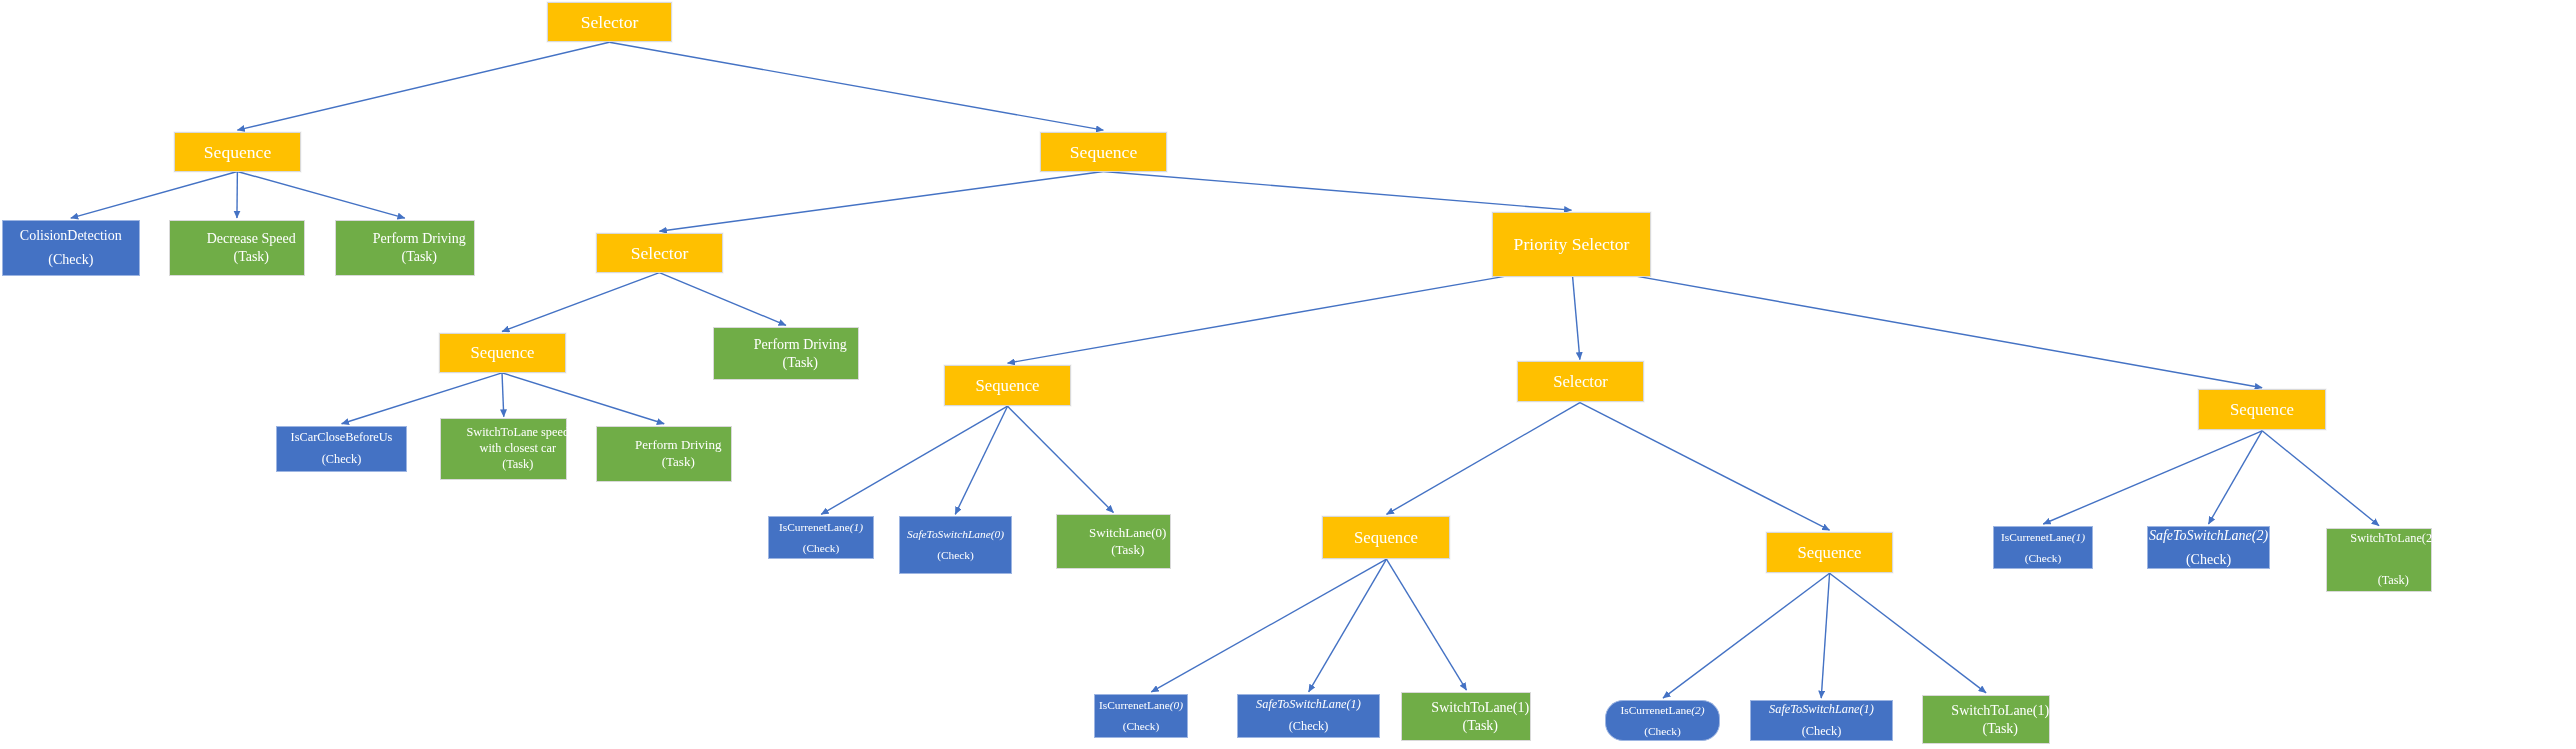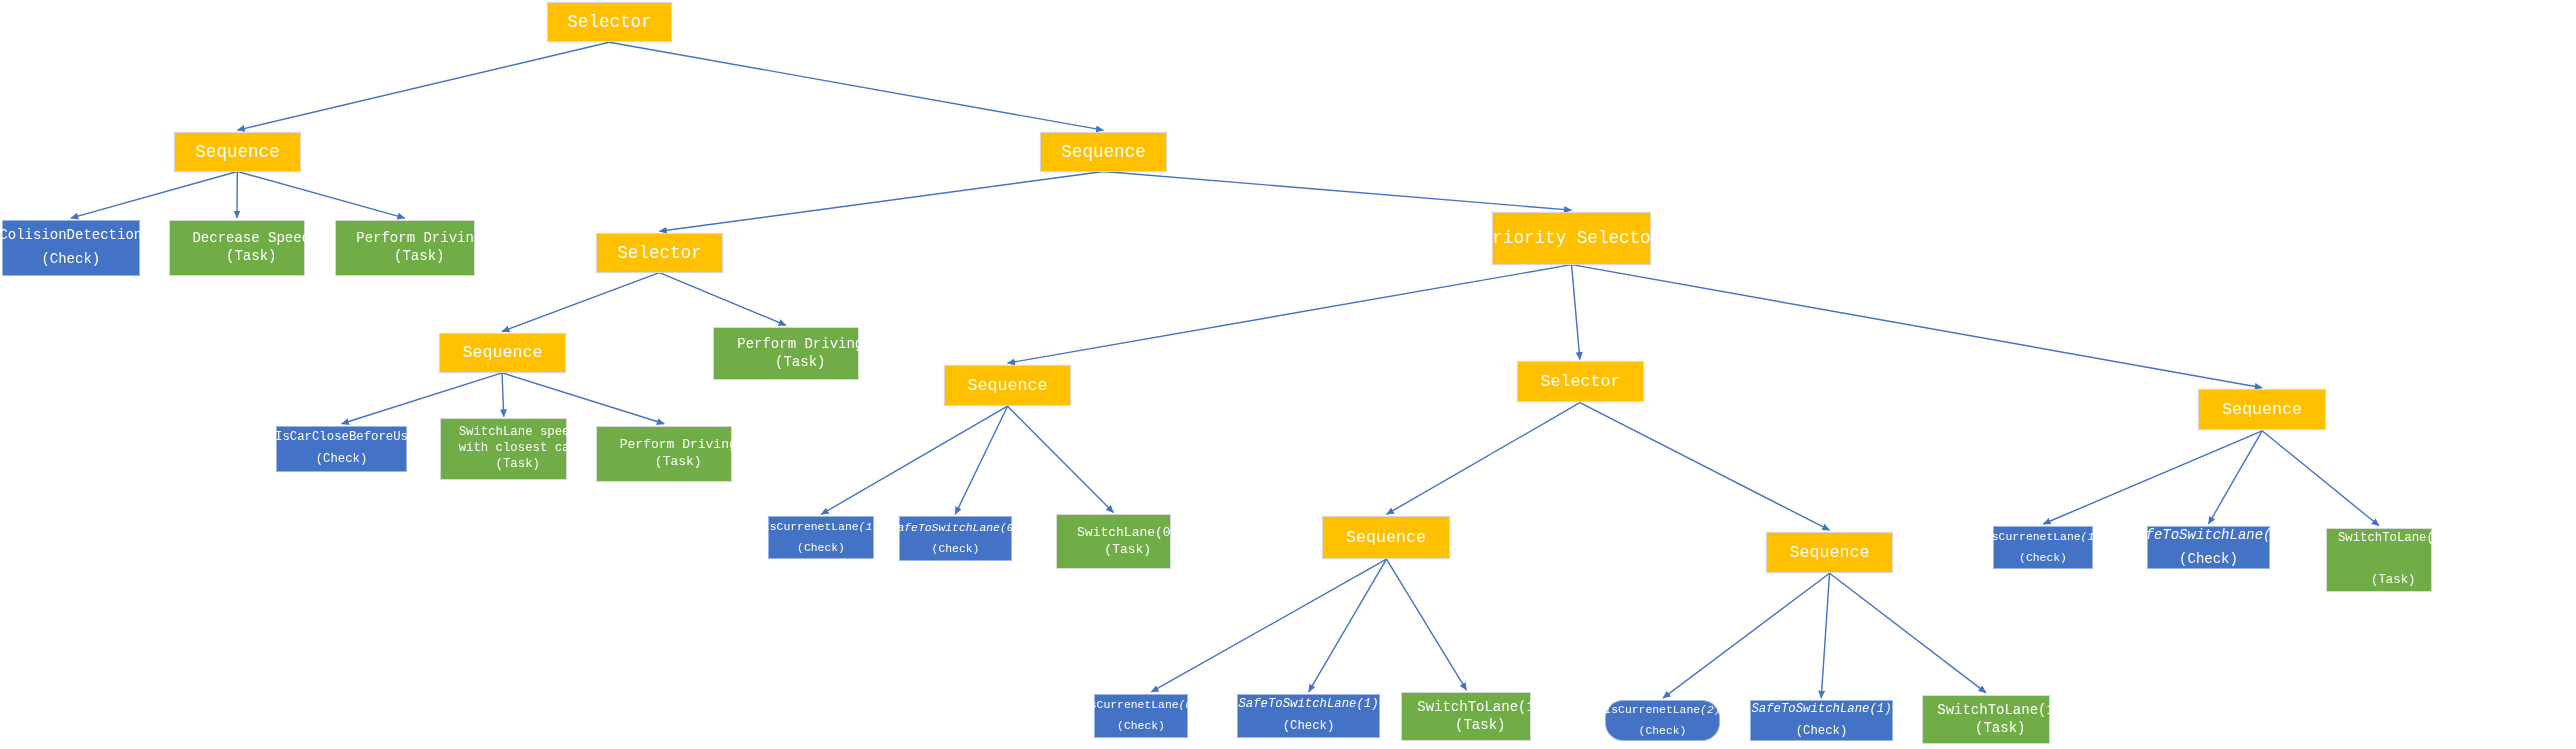--- a/index.html
+++ b/index.html
@@ -1,20 +1,20 @@
 <!DOCTYPE html>
 <html style="--composite: #FFC000; --check: #4472C4; --task: #70AD47;font-size:14px"><head>
 <meta charset="utf-8">
 <style>
   html,body{margin:0;padding:0;background:#fff;}
   #canvas{
     position:relative;
     width:2576px;height:750px;
     background:#fff;
-    font-family:Liberation Mono, monospace;
+    font-family:Liberation Serif, serif;
     overflow:hidden;
   }
   #edges{position:absolute;left:0;top:0;width:2576px;height:750px;}
   #edges line{stroke-width:1.6;fill:none;}
   .node{
     position:absolute;
     display:flex;flex-direction:column;justify-content:center;align-items:center;
     box-sizing:border-box;
     color:#fff;text-align:center;line-height:1.28;
     padding:1.8px 3.5px;
@@ -94,39 +94,39 @@
       <div class="line"><span>(Task)</span></div>
     </div>
     <div class="node composite" style="left: 439px; top: 333px; width: 127px; height: 40px; font-size: 16.7px; color: rgb(255, 255, 255);">
       <div class="line"><span>Sequence</span></div>
     </div>
     <div class="node check" style="left: 276px; top: 426px; width: 131px; height: 46px; font-size: 12.3px; color: rgb(255, 255, 255);">
       <div class="line"><span>IsCarCloseBeforeUs</span></div>
       <div class="line"><span>(Check)</span></div>
     </div>
     <div class="node task" style="left: 440px; top: 418px; width: 127px; height: 62px; font-size: 12.3px; color: rgb(255, 255, 255);">
-      <div class="line"><span>SwitchLane speed</span></div>
+      <div class="line"><span>SwitchToLane speed</span></div>
       <div class="line"><span>with closest car</span></div>
       <div class="line"><span>(Task)</span></div>
     </div>
     <div class="node task" style="left: 596px; top: 426px; width: 136px; height: 56px; font-size: 13px; color: rgb(255, 255, 255);">
       <div class="line"><span>Perform Driving</span></div>
       <div class="line"><span>(Task)</span></div>
     </div>
-    <div class="node composite" style="left: 1492px; top: 212px; width: 159px; height: 53px; font-size: 17.6px; color: rgb(255, 255, 255);">
+    <div class="node composite" style="left: 1492px; top: 212px; width: 159px; height: 65px; font-size: 17.6px; color: rgb(255, 255, 255);">
       <div class="line"><span>Priority Selector</span></div>
     </div>
     <div class="node composite" style="left: 944px; top: 365px; width: 127px; height: 41px; font-size: 16.7px; color: rgb(255, 255, 255);">
       <div class="line"><span>Sequence</span></div>
     </div>
     <div class="node check" style="left: 768px; top: 516px; width: 106px; height: 43px; font-size: 11.4px; color: rgb(255, 255, 255);">
       <div class="line"><span>IsCurrenetLane</span><span class="it">(1)</span></div>
       <div class="line"><span>(Check)</span></div>
     </div>
-    <div class="node check" style="left: 899px; top: 516px; width: 113px; height: 45px; font-size: 11.4px; color: rgb(255, 255, 255);">
+    <div class="node check" style="left: 899px; top: 516px; width: 113px; height: 58px; font-size: 11.4px; color: rgb(255, 255, 255);">
       <div class="line"><span class="it">SafeToSwitchLane(0)</span></div>
       <div class="line"><span>(Check)</span></div>
     </div>
     <div class="node task" style="left: 1056px; top: 514px; width: 115px; height: 55px; font-size: 13px; color: rgb(255, 255, 255);">
       <div class="line"><span>SwitchLane(0)</span></div>
       <div class="line"><span>(Task)</span></div>
     </div>
     <div class="node composite" style="left: 1517px; top: 361px; width: 127px; height: 41px; font-size: 16.7px; color: rgb(255, 255, 255);">
       <div class="line"><span>Selector</span></div>
     </div>

